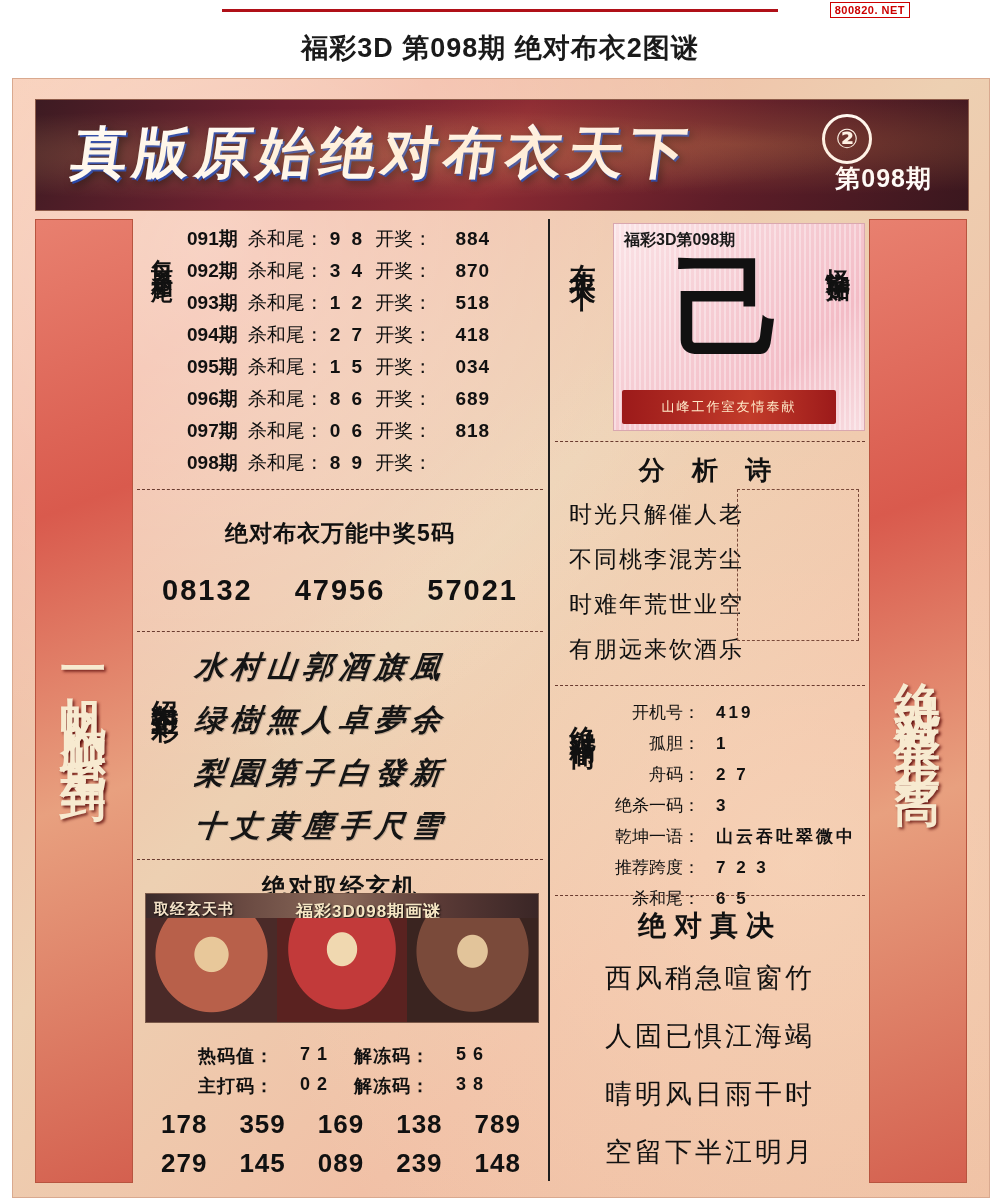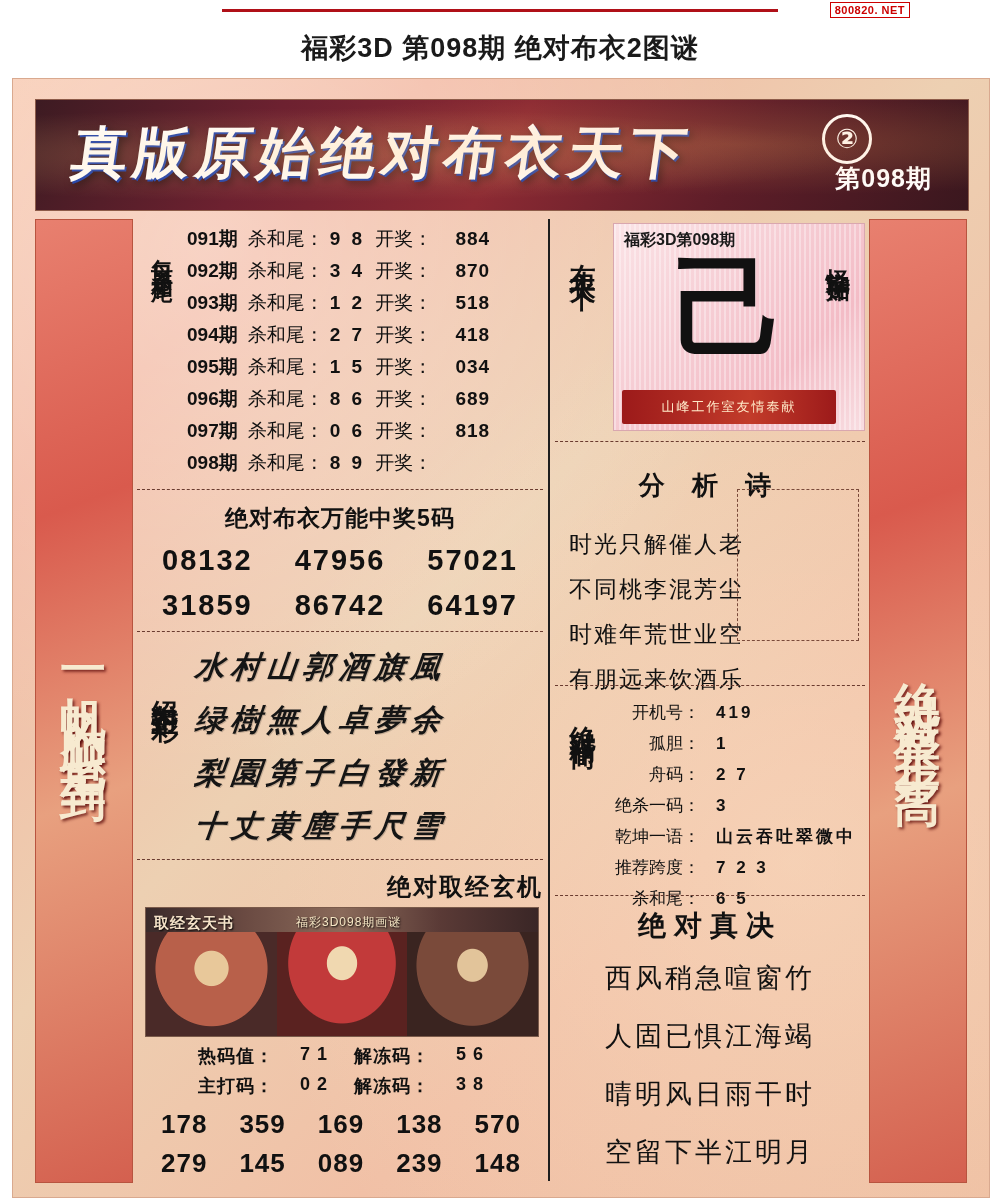--- a/index.html
+++ b/index.html
@@ -64,42 +64,42 @@
   .hist table{position:absolute;left:48px;top:4px;border-collapse:collapse;font-size:19px;color:#111;}
   .hist td{padding:3px 2px;white-space:nowrap;}
   .hist td.issue{text-align:right;padding-right:8px;font-weight:bold;}
   .hist td.k{padding-right:4px;}
   .hist td.v{font-weight:bold;letter-spacing:3px;padding-right:8px;}
   .hist td.o{padding-right:4px;}
   .hist td.n{font-weight:bold;letter-spacing:1px;text-align:right;width:52px;}
 
   
   .codes{position:absolute;left:0;top:276px;width:406px;}
-  .codes h3{margin:0;text-align:center;font-size:23px;font-weight:bold;letter-spacing:1px;padding-top:8px;}
+  .codes h3{margin:15px;text-align:center;font-size:23px;font-weight:bold;letter-spacing:1px;padding-top:8px;}
   .codes .row{display:flex;justify-content:space-around;font-size:29px;font-weight:bold;
               letter-spacing:2px;padding:10px 4px 2px;}
 
   
   .callig{position:absolute;left:0;top:418px;width:406px;height:220px;}
   .callig .lbl{position:absolute;left:6px;top:42px;width:40px;font-size:27px;font-weight:bold;
                writing-mode:vertical-rl;text-orientation:upright;letter-spacing:5px;color:#111;}
   .callig .lines{position:absolute;left:58px;top:4px;width:346px;}
   .callig .ln{font-size:30px;font-weight:bold;letter-spacing:6px;padding:6px 0;color:#151515;
               font-family:"DejaVu Serif","Liberation Serif",serif;font-style:italic;
               transform:skewX(-6deg);text-shadow:1px 1px 0 rgba(0,0,0,.18);}
 
   
   .qujing{position:absolute;left:0;top:646px;width:406px;height:316px;}
-  .qujing h3{margin:0;text-align:right;font-size:24px;font-weight:bold;padding:6px 0 6px;letter-spacing:2px;}
-  .photos{position:absolute;left:8px;top:42px;width:392px;height:128px;
+  .qujing h3{margin:0;text-align:center;font-size:24px;font-weight:bold;padding:6px 0 6px;letter-spacing:2px;}
+  .photos{position:absolute;left:8px;top:28px;width:392px;height:128px;
           background:linear-gradient(90deg,#3a2a2a 0%,#6a4a42 25%,#8a6a5a 50%,#5a3a36 75%,#3a2626 100%);
           border:1px solid #7a5a4a;overflow:hidden;}
   .photos .cap1{position:absolute;left:8px;top:6px;font-size:15px;font-weight:bold;color:#f4e2c8;
                 letter-spacing:1px;text-shadow:1px 1px 2px #000;}
-  .photos .cap2{position:absolute;left:150px;top:6px;font-size:12px;font-weight:normal;color:#f6e6c4;
+  .photos .cap2{position:absolute;left:150px;top:6px;font-size:17px;font-weight:bold;color:#f6e6c4;
                 letter-spacing:1px;text-shadow:1px 1px 2px #000;}
   .photos .fig{position:absolute;bottom:0;width:33.3%;height:104px;}
   .photos .f1{left:0;background:radial-gradient(ellipse at 50% 35%,#e8c89a 0 18%,#b8604a 19% 60%,#4a2a28 61% 100%);}
   .photos .f2{left:33.3%;background:radial-gradient(ellipse at 50% 30%,#f0d8b0 0 16%,#c23a3a 17% 58%,#5a2220 59% 100%);}
   .photos .f3{left:66.6%;background:radial-gradient(ellipse at 50% 32%,#e2c49a 0 16%,#7a4a3a 17% 60%,#3a2420 61% 100%);}
   .stats{position:absolute;left:8px;top:176px;width:392px;font-size:18px;color:#111;}
   .stats .r{display:flex;justify-content:center;gap:26px;padding:3px 0;letter-spacing:1px;font-weight:bold;}
   .numrow{display:flex;justify-content:space-between;font-size:26px;font-weight:bold;
           letter-spacing:1px;padding:8px 16px 0;}
 
@@ -116,21 +116,21 @@
   .card .glyph{position:absolute;left:60px;top:28px;font-size:112px;font-weight:bold;color:#111;
                font-family:"DejaVu Serif","Liberation Serif",serif;line-height:1;}
   .card .vlabel{position:absolute;right:10px;top:26px;writing-mode:vertical-rl;text-orientation:upright;
                 font-size:24px;font-weight:bold;letter-spacing:3px;color:#111;}
   .card .stamp{position:absolute;left:8px;bottom:6px;width:214px;height:34px;
                background:linear-gradient(90deg,#9c1a1a,#c23b2a 60%,#9c1a1a);color:#ffe9c8;
                font-size:13px;display:flex;align-items:center;justify-content:center;letter-spacing:2px;
                border-radius:2px;}
 
   .poem{position:absolute;left:0;top:228px;width:310px;height:236px;}
-  .poem h3{margin:15px;text-align:center;font-size:26px;font-weight:bold;letter-spacing:10px;padding:6px 0 4px;}
+  .poem h3{margin:0;text-align:center;font-size:26px;font-weight:bold;letter-spacing:10px;padding:6px 0 4px;}
   .poem .ln{font-size:23px;letter-spacing:2px;padding:7px 0 7px 14px;color:#111;}
   .poem .box{position:absolute;right:6px;top:42px;width:120px;height:150px;border:1px dashed #7a4a3a;}
 
   .jing{position:absolute;left:0;top:472px;width:310px;height:200px;}
   .jing .lbl{position:absolute;left:6px;top:14px;width:40px;font-size:26px;font-weight:bold;
              writing-mode:vertical-rl;text-orientation:upright;letter-spacing:6px;}
   .jing table{position:absolute;left:58px;top:6px;border-collapse:collapse;font-size:17px;}
   .jing td{padding:4px 2px;white-space:nowrap;}
   .jing td.k{text-align:right;padding-right:14px;}
   .jing td.v{font-weight:bold;letter-spacing:3px;}
@@ -238,25 +238,20 @@
         </div>
 
         <div class="dashrow" style="top:270px;"></div>
 
         <div class="codes">
           <h3>绝对布衣万能中奖5码</h3>
           <div class="row">
             <span>08132</span>
             <span>47956</span>
             <span>57021</span>
-          </div>
-          <div class="row">
-            <span>31859</span>
-            <span>86742</span>
-            <span>64197</span>
           </div>
         </div>
 
         <div class="dashrow" style="top:412px;"></div>
 
         <div class="callig">
           <div class="lbl">絕對正彩</div>
           <div class="lines">
             <div class="ln">水村山郭酒旗風</div>
             <div class="ln">绿樹無人卓夢余</div>
@@ -287,21 +282,21 @@
               <span>主打码：</span>
               <span>0 2</span>
               <span>解冻码：</span>
               <span>3 8</span>
             </div>
             <div class="numrow">
               <span>178</span>
               <span>359</span>
               <span>169</span>
               <span>138</span>
-              <span>570</span>
+              <span>789</span>
             </div>
             <div class="numrow">
               <span>279</span>
               <span>145</span>
               <span>089</span>
               <span>239</span>
               <span>148</span>
             </div>
           </div>
         </div>

